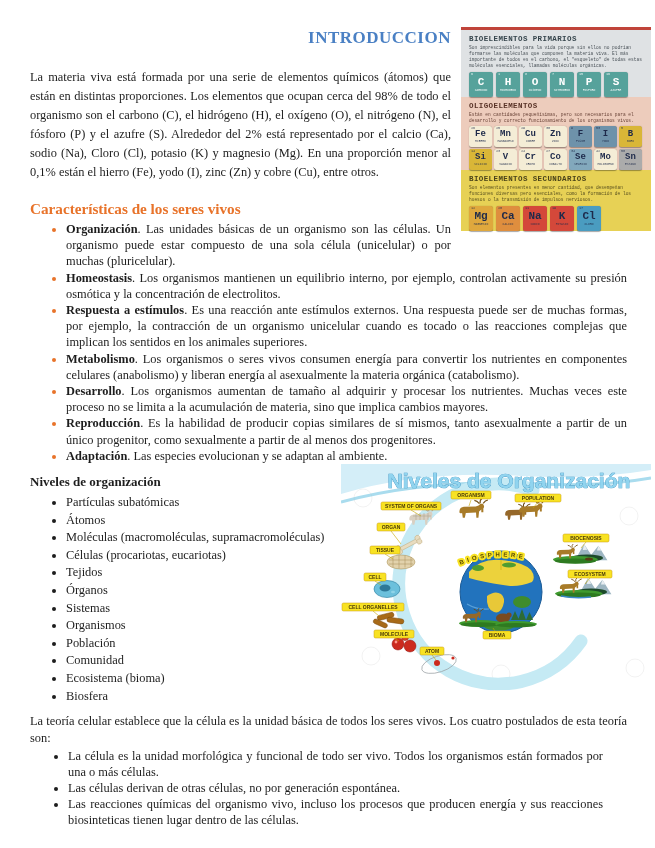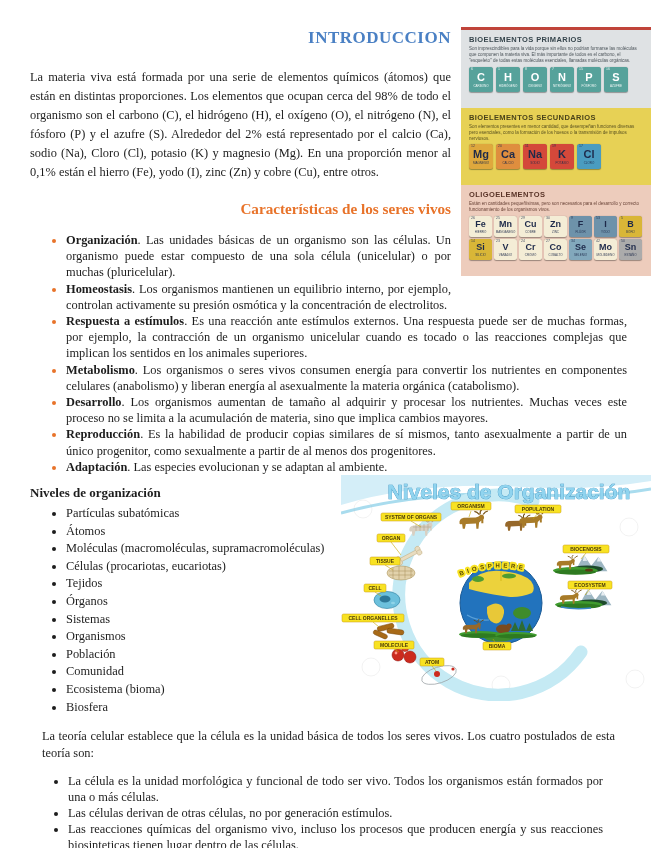--- a/index.html
+++ b/index.html
@@ -3,38 +3,38 @@
 <meta charset="utf-8">
 <style>
   html,body{margin:0;padding:0;background:#ffffff;}
   body{width:655px;height:848px;overflow:hidden;position:relative;
        font-family:"Liberation Serif", serif;color:#1d1d1d;}
   .page{padding:14px 4px 0 30px;}
 
   
   .doc-title{margin:14px 0 0;text-align:right;font-size:17px;font-weight:bold;letter-spacing:.5px;}
   .intro{margin:20px 0 0;font-size:12.4px;line-height:19px;text-align:justify;}
-  .sec-heading{margin:18px 0 14px;font-size:15.2px;font-weight:bold;text-align:right;}
+  .sec-heading{margin:18px 0 3px;font-size:15.2px;font-weight:bold;}
   .sub-heading{margin:10px 0 4px;font-size:13px;font-weight:bold;clear:none;}
 
   ul{margin:0 24px 0 0;padding-left:36px;}
   ul.carac li{font-size:12.4px;line-height:16.2px;text-align:justify;}
   ul.carac li::marker{color:#e8732a;}
   ul.nivlist{margin-right:0;margin-top:4px;}
   ul.nivlist li{font-size:12.4px;line-height:17.6px;}
   ul.teolist{margin-top:2px;padding-left:38px;}
   ul.teolist li{font-size:12.4px;line-height:16px;text-align:justify;}
   .teoria{clear:both;margin:8px 24px 0 0;}
-  .teoria p{margin:12px;font-size:12.4px;line-height:16.4px;text-align:justify;}
+  .teoria p{margin:0;font-size:12.4px;line-height:16.4px;text-align:justify;}
 
   
   .bio-float{float:right;width:190px;margin:13px 0 12px 10px;
              font-family:"Liberation Sans", sans-serif;}
   .bio-strip{height:3px;}
-  .bio-sec{padding:5px 8px 16px;}
+  .bio-sec{padding:5px 8px 0;font-family:Liberation Mono, monospace;}
   .bio-sec h3{margin:0 0 2px;font-size:7.5px;font-weight:bold;letter-spacing:.4px;}
   .bio-desc{font-size:4.5px;line-height:5.9px;margin:0 0 3px;}
   .tiles{display:flex;gap:3px;flex-wrap:wrap;}
   .tiles-sm{gap:2px;}
   .tile{position:relative;border-radius:2.5px;text-align:center;box-shadow:0 .5px 1px rgba(0,0,0,.35);}
   .tiles-lg .tile{width:24px;height:25px;}
   .tiles-sm .tile{width:23px;height:21px;}
   .tile .num{position:absolute;top:1px;left:2px;font-size:3.5px;line-height:3.5px;opacity:.85;}
   .tile .sym{display:block;font-weight:bold;}
   .tiles-lg .sym{font-size:11px;line-height:11px;margin-top:5px;}
@@ -98,20 +98,112 @@
 
           <div class="tile" style="background: rgb(86, 162, 155); color: rgb(255, 255, 255);">
             <span class="num">16</span>
             <span class="sym">S</span>
             <span class="nm">AZUFRE</span>
           </div>
 
       </div>
     </div>
 
+    <div class="bio-sec" style="background: rgb(237, 204, 188);">
+      <h3 style="color: rgb(90, 52, 40);">OLIGOELEMENTOS</h3>
+      <p class="bio-desc" style="color: rgb(106, 68, 56);">Están en cantidades pequeñísimas, pero son necesarios para el desarrollo y correcto funcionamiento de los organismos vivos.</p>
+      <div class="tiles tiles-sm">
+
+          <div class="tile" style="background: rgb(244, 237, 214); color: rgb(30, 42, 74);">
+            <span class="num">26</span>
+            <span class="sym">Fe</span>
+            <span class="nm">HIERRO</span>
+          </div>
+
+          <div class="tile" style="background: rgb(244, 237, 214); color: rgb(30, 42, 74);">
+            <span class="num">25</span>
+            <span class="sym">Mn</span>
+            <span class="nm">MANGANESO</span>
+          </div>
+
+          <div class="tile" style="background: rgb(244, 237, 214); color: rgb(30, 42, 74);">
+            <span class="num">29</span>
+            <span class="sym">Cu</span>
+            <span class="nm">COBRE</span>
+          </div>
+
+          <div class="tile" style="background: rgb(244, 237, 214); color: rgb(30, 42, 74);">
+            <span class="num">30</span>
+            <span class="sym">Zn</span>
+            <span class="nm">ZINC</span>
+          </div>
+
+          <div class="tile" style="background: rgb(110, 146, 170); color: rgb(30, 42, 74);">
+            <span class="num">9</span>
+            <span class="sym">F</span>
+            <span class="nm">FLÚOR</span>
+          </div>
+
+          <div class="tile" style="background: rgb(110, 146, 170); color: rgb(30, 42, 74);">
+            <span class="num">53</span>
+            <span class="sym">I</span>
+            <span class="nm">YODO</span>
+          </div>
+
+          <div class="tile" style="background: rgb(217, 182, 55); color: rgb(30, 42, 74);">
+            <span class="num">5</span>
+            <span class="sym">B</span>
+            <span class="nm">BORO</span>
+          </div>
+
+          <div class="tile" style="background: rgb(217, 182, 55); color: rgb(30, 42, 74);">
+            <span class="num">14</span>
+            <span class="sym">Si</span>
+            <span class="nm">SILICIO</span>
+          </div>
+
+          <div class="tile" style="background: rgb(244, 237, 214); color: rgb(30, 42, 74);">
+            <span class="num">23</span>
+            <span class="sym">V</span>
+            <span class="nm">VANADIO</span>
+          </div>
+
+          <div class="tile" style="background: rgb(244, 237, 214); color: rgb(30, 42, 74);">
+            <span class="num">24</span>
+            <span class="sym">Cr</span>
+            <span class="nm">CROMO</span>
+          </div>
+
+          <div class="tile" style="background: rgb(244, 237, 214); color: rgb(30, 42, 74);">
+            <span class="num">27</span>
+            <span class="sym">Co</span>
+            <span class="nm">COBALTO</span>
+          </div>
+
+          <div class="tile" style="background: rgb(130, 168, 188); color: rgb(30, 42, 74);">
+            <span class="num">34</span>
+            <span class="sym">Se</span>
+            <span class="nm">SELENIO</span>
+          </div>
+
+          <div class="tile" style="background: rgb(244, 237, 214); color: rgb(30, 42, 74);">
+            <span class="num">42</span>
+            <span class="sym">Mo</span>
+            <span class="nm">MOLIBDENO</span>
+          </div>
+
+          <div class="tile" style="background: rgb(171, 171, 171); color: rgb(30, 42, 74);">
+            <span class="num">50</span>
+            <span class="sym">Sn</span>
+            <span class="nm">ESTAÑO</span>
+          </div>
+
+      </div>
+    </div>
+
     <div class="bio-sec" style="background: rgb(231, 209, 85);">
       <h3 style="color: rgb(74, 67, 26);">BIOELEMENTOS SECUNDARIOS</h3>
       <p class="bio-desc" style="color: rgb(90, 82, 32);">Son elementos presentes en menor cantidad, que desempeñan funciones diversas pero esenciales, como la formación de los huesos o la transmisión de impulsos nerviosos.</p>
       <div class="tiles tiles-lg">
 
           <div class="tile" style="background: rgb(223, 168, 61); color: rgb(30, 42, 74);">
             <span class="num">12</span>
             <span class="sym">Mg</span>
             <span class="nm">MAGNESIO</span>
           </div>
@@ -131,112 +223,20 @@
           <div class="tile" style="background: rgb(212, 72, 58); color: rgb(30, 42, 74);">
             <span class="num">19</span>
             <span class="sym">K</span>
             <span class="nm">POTASIO</span>
           </div>
 
           <div class="tile" style="background: rgb(74, 156, 192); color: rgb(30, 42, 74);">
             <span class="num">17</span>
             <span class="sym">Cl</span>
             <span class="nm">CLORO</span>
-          </div>
-
-      </div>
-    </div>
-
-    <div class="bio-sec" style="background: rgb(237, 204, 188);">
-      <h3 style="color: rgb(90, 52, 40);">OLIGOELEMENTOS</h3>
-      <p class="bio-desc" style="color: rgb(106, 68, 56);">Están en cantidades pequeñísimas, pero son necesarios para el desarrollo y correcto funcionamiento de los organismos vivos.</p>
-      <div class="tiles tiles-sm">
-
-          <div class="tile" style="background: rgb(244, 237, 214); color: rgb(30, 42, 74);">
-            <span class="num">26</span>
-            <span class="sym">Fe</span>
-            <span class="nm">HIERRO</span>
-          </div>
-
-          <div class="tile" style="background: rgb(244, 237, 214); color: rgb(30, 42, 74);">
-            <span class="num">25</span>
-            <span class="sym">Mn</span>
-            <span class="nm">MANGANESO</span>
-          </div>
-
-          <div class="tile" style="background: rgb(244, 237, 214); color: rgb(30, 42, 74);">
-            <span class="num">29</span>
-            <span class="sym">Cu</span>
-            <span class="nm">COBRE</span>
-          </div>
-
-          <div class="tile" style="background: rgb(244, 237, 214); color: rgb(30, 42, 74);">
-            <span class="num">30</span>
-            <span class="sym">Zn</span>
-            <span class="nm">ZINC</span>
-          </div>
-
-          <div class="tile" style="background: rgb(110, 146, 170); color: rgb(30, 42, 74);">
-            <span class="num">9</span>
-            <span class="sym">F</span>
-            <span class="nm">FLÚOR</span>
-          </div>
-
-          <div class="tile" style="background: rgb(110, 146, 170); color: rgb(30, 42, 74);">
-            <span class="num">53</span>
-            <span class="sym">I</span>
-            <span class="nm">YODO</span>
-          </div>
-
-          <div class="tile" style="background: rgb(217, 182, 55); color: rgb(30, 42, 74);">
-            <span class="num">5</span>
-            <span class="sym">B</span>
-            <span class="nm">BORO</span>
-          </div>
-
-          <div class="tile" style="background: rgb(217, 182, 55); color: rgb(30, 42, 74);">
-            <span class="num">14</span>
-            <span class="sym">Si</span>
-            <span class="nm">SILICIO</span>
-          </div>
-
-          <div class="tile" style="background: rgb(244, 237, 214); color: rgb(30, 42, 74);">
-            <span class="num">23</span>
-            <span class="sym">V</span>
-            <span class="nm">VANADIO</span>
-          </div>
-
-          <div class="tile" style="background: rgb(244, 237, 214); color: rgb(30, 42, 74);">
-            <span class="num">24</span>
-            <span class="sym">Cr</span>
-            <span class="nm">CROMO</span>
-          </div>
-
-          <div class="tile" style="background: rgb(244, 237, 214); color: rgb(30, 42, 74);">
-            <span class="num">27</span>
-            <span class="sym">Co</span>
-            <span class="nm">COBALTO</span>
-          </div>
-
-          <div class="tile" style="background: rgb(130, 168, 188); color: rgb(30, 42, 74);">
-            <span class="num">34</span>
-            <span class="sym">Se</span>
-            <span class="nm">SELENIO</span>
-          </div>
-
-          <div class="tile" style="background: rgb(244, 237, 214); color: rgb(30, 42, 74);">
-            <span class="num">42</span>
-            <span class="sym">Mo</span>
-            <span class="nm">MOLIBDENO</span>
-          </div>
-
-          <div class="tile" style="background: rgb(171, 171, 171); color: rgb(30, 42, 74);">
-            <span class="num">50</span>
-            <span class="sym">Sn</span>
-            <span class="nm">ESTAÑO</span>
           </div>
 
       </div>
     </div>
   </div>
 
   <h1 class="doc-title" style="color: rgb(74, 128, 196);">INTRODUCCION</h1>
 
   <p class="intro">La materia viva está formada por una serie de elementos químicos (átomos) que están en distintas proporciones. Los elementos que ocupan cerca del 98% de todo el organismo son el carbono (C), el hidrógeno (H), el oxígeno (O), el nitrógeno (N), el fósforo (P) y el azufre (S). Alrededor del 2% está representado por el calcio (Ca), sodio (Na), Cloro (Cl), potasio (K) y magnesio (Mg). En una proporción menor al 0,1% están el hierro (Fe), yodo (I), zinc (Zn) y cobre (Cu), entre otros.</p>
 
@@ -468,20 +468,20 @@
       <li>Biosfera</li>
 
   </ul>
 
   <div class="teoria">
     <p>La teoría celular establece que la célula es la unidad básica de todos los seres vivos. Los cuatro postulados de esta teoría son:</p>
     <ul class="teolist">
 
         <li>La célula es la unidad morfológica y funcional de todo ser vivo. Todos los organismos están formados por una o más células.</li>
 
-        <li>Las células derivan de otras células, no por generación estímulos.</li>
+        <li>Las células derivan de otras células, no por generación espontánea.</li>
 
         <li>Las reacciones químicas del organismo vivo, incluso los procesos que producen energía y sus reacciones biosinteticas tienen lugar dentro de las células.</li>
 
     </ul>
   </div>
 
 </div>
 
 </body></html>

